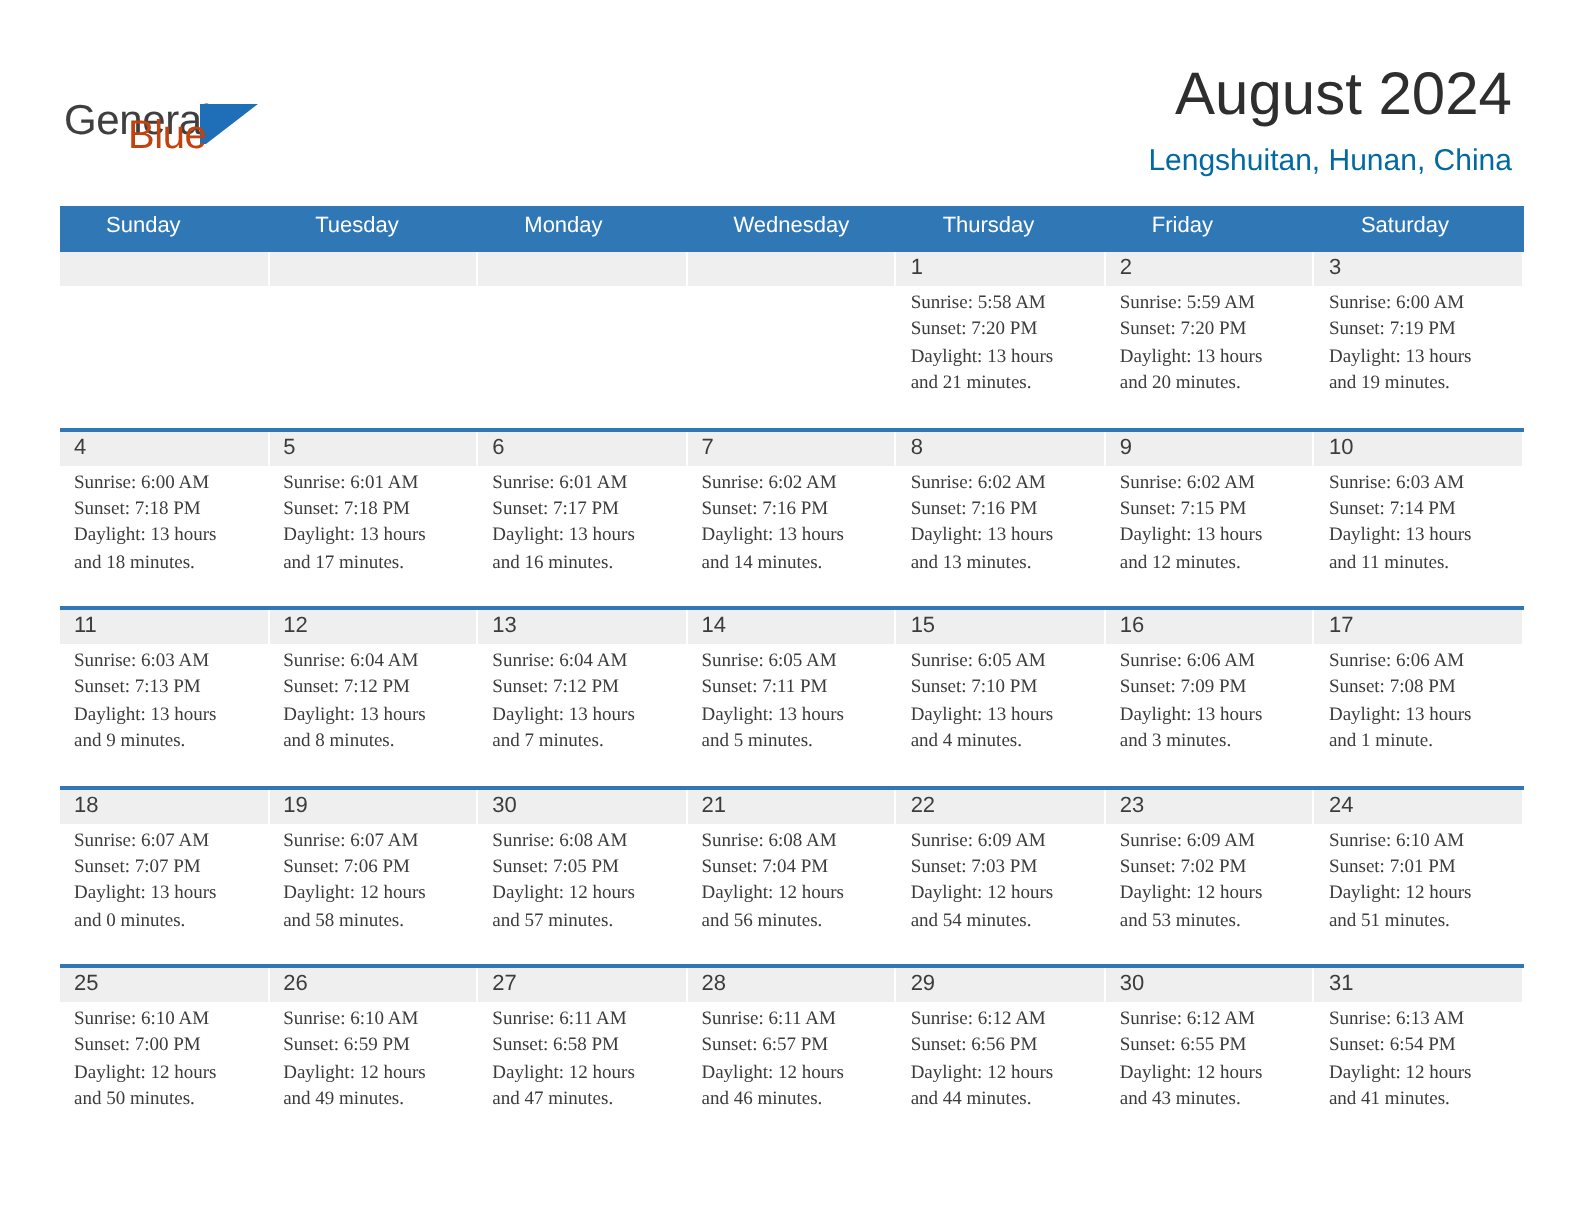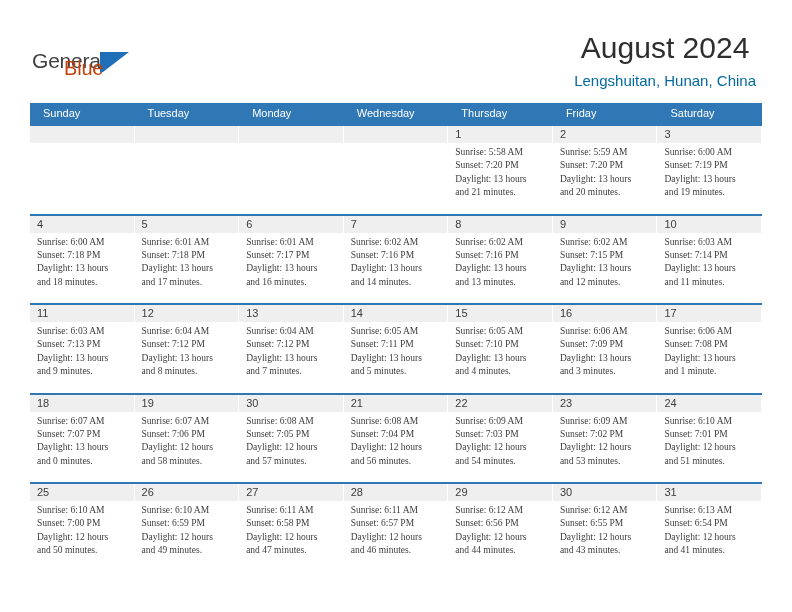--- a/index.html
+++ b/index.html
@@ -84,21 +84,21 @@
     top: 8px;
     font-size: 20px;
     color: #c2410c;
     letter-spacing: -0.2px;
   }
 
   .title-block {
     position: absolute;
     right: 36px;
     top: 30px;
-    text-align: center;
+    text-align: right;
   }
   .cal-title {
     font-size: 30px;
     font-weight: normal;
     color: #2e2e2e;
     line-height: 36px;
     white-space: nowrap;
   }
   .cal-subtitle {
     font-size: 15px;
@@ -120,21 +120,21 @@
     display: flex;
     width: 732px;
     height: 21px;
     background: #3077b6;
   }
   .weekday {
     flex: 1 1 0;
     font-size: 11px;
     color: #ffffff;
     line-height: 21px;
-    padding-left: 13px;
+    padding-left: 23px;
     box-sizing: border-box;
     white-space: nowrap;
     overflow: hidden;
   }
 
   .week-row {
     display: flex;
     width: 732px;
     height: 89.5px;
     border-top: 2px solid #3077b6;

